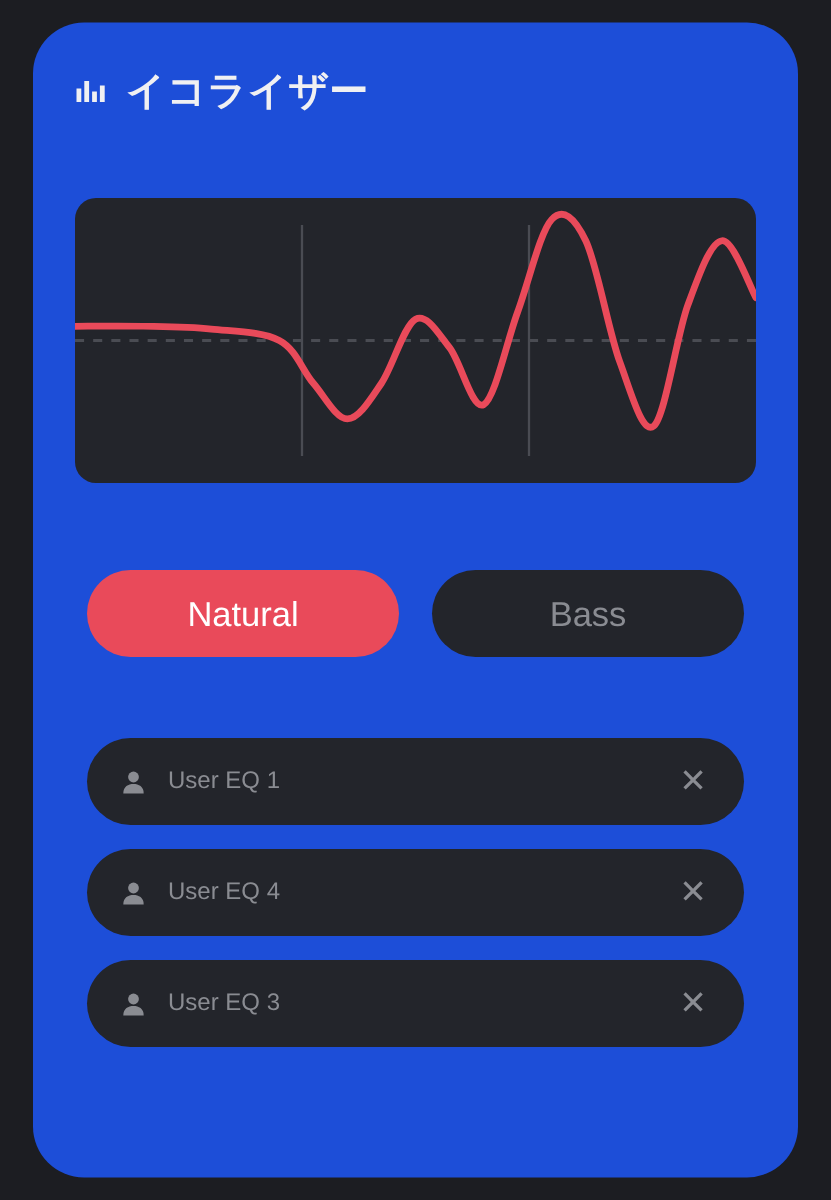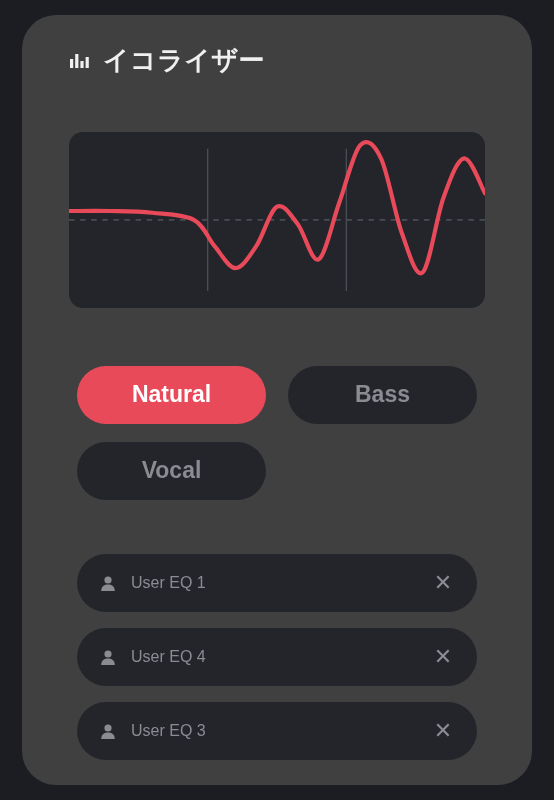--- a/index.html
+++ b/index.html
@@ -9,23 +9,23 @@
       background: #1c1d22;
       font-family: -apple-system, BlinkMacSystemFont, "Helvetica Neue", sans-serif;
       display: flex;
       align-items: center;
       justify-content: center;
       overflow: hidden;
     }
     .panel {
       width: 510px;
       height: 770px;
-      background: #404040;
+      background: #1d4ed8;
       border-radius: 34px;
-      padding: 28px 47px;
+      padding: 28px 28px;
       display: flex;
       flex-direction: column;
       gap: 32px;
     }
     .header {
       display: flex;
       align-items: center;
       gap: 12px;
       margin-bottom: 22px;
     }
@@ -51,21 +51,21 @@
       padding: 0 8px;
       margin-bottom: 22px;
     }
     .preset-btn {
       height: 58px;
       border-radius: 29px;
       display: flex;
       align-items: center;
       justify-content: center;
       font-size: 23px;
-      font-weight: 700;
+      font-weight: 400;
       cursor: pointer;
       background: #23252b;
       color: #8a8c92;
     }
     .preset-btn.active {
       background: #e94a5a;
       color: #ffffff;
     }
     .user-list {
       display: flex;
@@ -120,21 +120,20 @@
       <line x1="0" y1="95" x2="450" y2="95" stroke="#4a4c53" stroke-width="2" stroke-dasharray="6,6"></line>
       <line x1="150" y1="18" x2="150" y2="172" stroke="#4a4c53" stroke-width="1.5"></line>
       <line x1="300" y1="18" x2="300" y2="172" stroke="#4a4c53" stroke-width="1.5"></line>
       <path id="eq-curve-path" fill="none" stroke="#e94a5a" stroke-width="4.5" stroke-linecap="round" d="M 0.0 85.5 C 7.5 85.5, 30.0 85.2, 45.0 85.5 C 60.0 85.8, 75.0 85.8, 90.0 87.4 C 105.0 89.0, 123.8 89.0, 135.0 95.0 C 146.3 101.0, 150.0 114.8, 157.5 123.5 C 165.0 132.2, 172.5 147.3, 180.0 147.3 C 187.5 147.3, 195.0 134.6, 202.5 123.5 C 210.0 112.4, 217.5 84.7, 225.0 80.8 C 232.5 76.8, 240.0 90.3, 247.5 99.8 C 255.0 109.3, 262.5 141.7, 270.0 137.8 C 277.5 133.8, 285.0 96.6, 292.5 76.0 C 300.0 55.4, 307.5 22.2, 315.0 14.3 C 322.5 6.3, 330.0 12.7, 337.5 28.5 C 345.0 44.3, 352.5 88.7, 360.0 109.3 C 367.5 129.8, 375.0 158.3, 382.5 152.0 C 390.0 145.7, 397.5 91.8, 405.0 71.3 C 412.5 50.7, 420.0 29.3, 427.5 28.5 C 435.0 27.7, 446.3 60.2, 450.0 66.5"></path>
     </svg>
   </div>
 
   <div class="presets">
     <div class="preset-btn active">Natural</div>
     <div class="preset-btn">Bass</div>
-    <div class="preset-btn">Vocal</div>
   </div>
 
   <div class="user-list">
     <div class="user-row">
       <span class="user-icon">
         <svg width="18" height="18" viewBox="0 0 18 18">
             <circle cx="9" cy="6" r="3.6" fill="#8a8c92"></circle>
             <path d="M2.2 17 C2.2 12.2 5.5 10.6 9 10.6 C12.5 10.6 15.8 12.2 15.8 17 Z" fill="#8a8c92"></path>
           </svg>
       </span>

